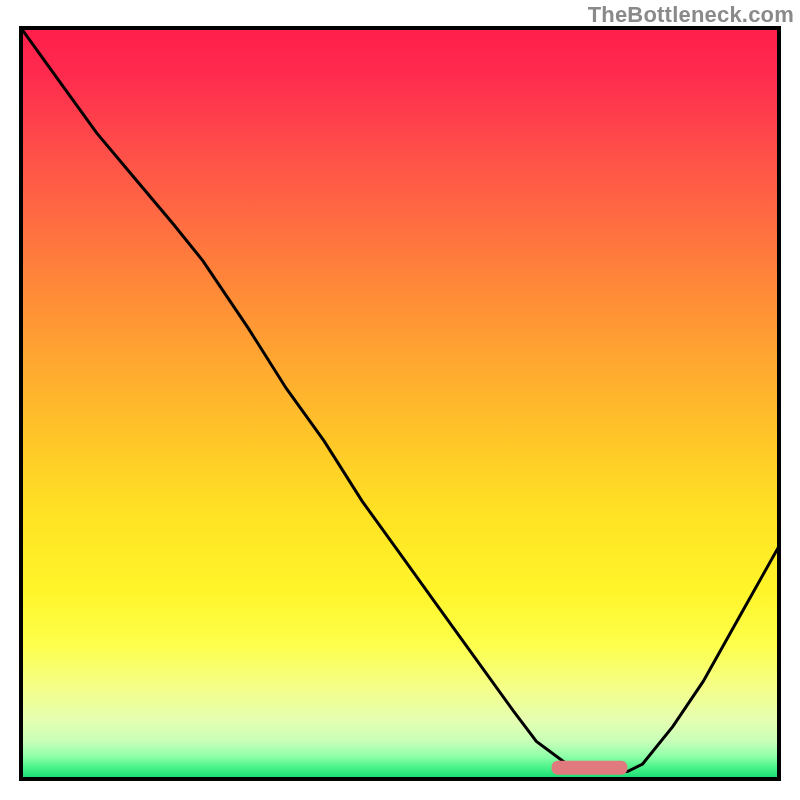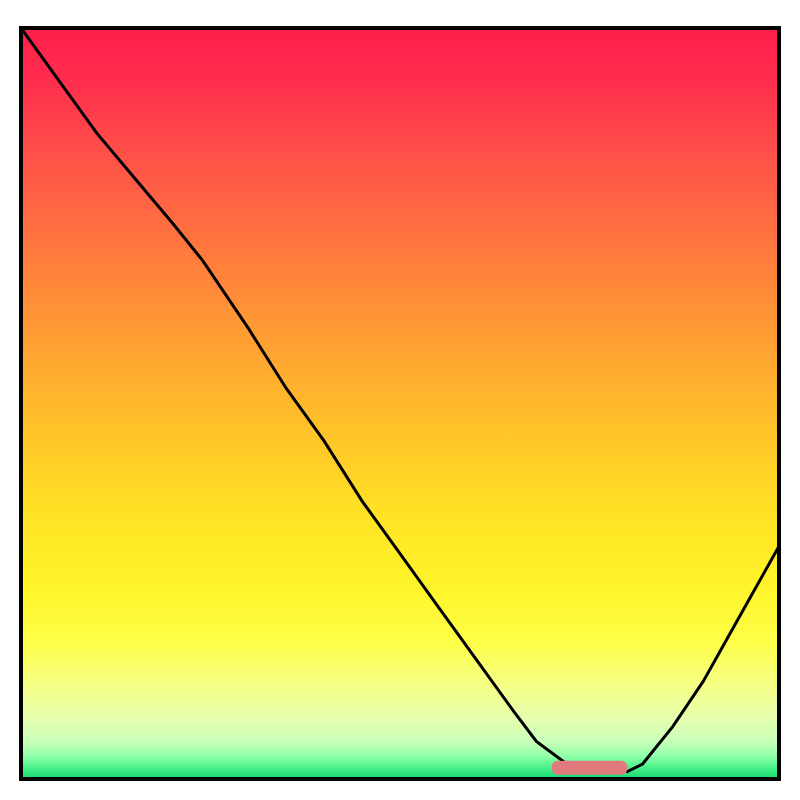--- a/index.html
+++ b/index.html
@@ -64,13 +64,14 @@
 
     <rect id="plot-bg" x="21" y="28" width="758" height="751" fill="url(#bg-grad)"></rect>
 
     <path id="curve-path" fill="none" stroke="#000000" stroke-width="3" clip-path="url(#plot-clip)" d="M21.0 28.0 L58.9 80.6 L96.8 133.1 L134.7 178.2 L172.6 223.3 L202.9 260.8 L248.4 328.4 L286.3 388.5 L324.2 441.1 L362.1 501.1 L400.0 553.7 L437.9 606.3 L475.8 658.8 L513.7 711.4 L536.4 741.4 L566.8 764.0 L597.1 771.5 L627.4 771.5 L642.6 764.0 L672.9 726.4 L703.2 681.4 L741.1 613.8 L779.0 546.2"></path>
 
     <rect id="optimal-marker" rx="6" ry="6" height="14" fill="#e07a7f" x="551.6" width="75.79999999999995" y="760.735"></rect>
 
     <rect id="plot-border" x="21" y="28" width="758" height="751" fill="none" stroke="#000000" stroke-width="4"></rect>
   </svg>
 
+  <div class="attribution">TheBottleneck.com</div>
 </div>
 
 </body></html>

